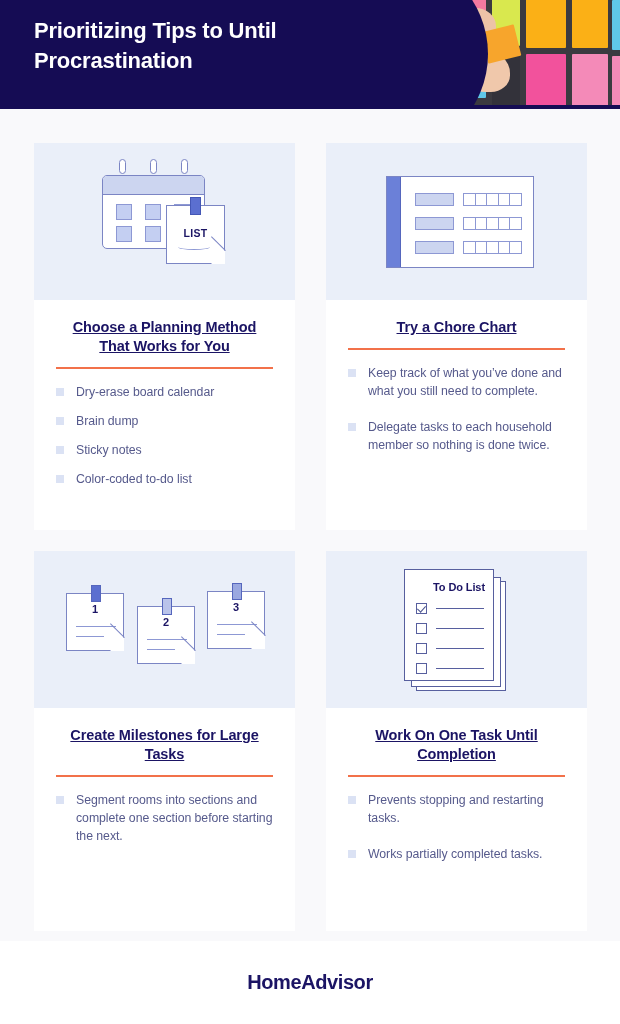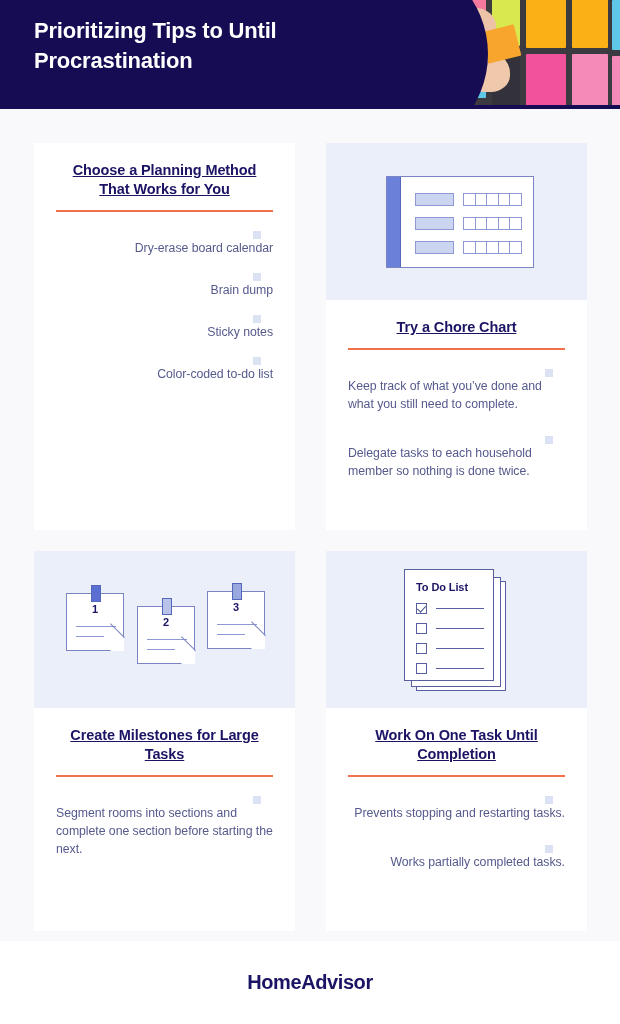--- a/index.html
+++ b/index.html
@@ -127,23 +127,22 @@
   }
   .title-rule {
     height: 1.5px;
     background: #f2714a;
     margin: 11px 0 14px 0;
     width: 100%;
   }
   .bullets { list-style: none; }
   .bullet {
     display: flex;
-    align-items: flex-end;
+    align-items: flex-start;
     margin-bottom: 11px;
-    flex-direction: column;
   }
   .bullet.spaced { margin-bottom: 18px; }
   .bullet-marker {
     flex: 0 0 auto;
     width: 8px; height: 8px;
     background: #dbe2f4;
     margin: 5px 12px 0 0;
   }
   .bullet-text {
     color: #565a8c;
@@ -281,21 +280,21 @@
   }
 
   
   .todo-wrap { position: absolute; left: 78px; top: 18px; width: 110px; height: 122px; }
   .todo-sheet {
     position: absolute;
     background: #fff;
     border: 1.3px solid #575f9e;
   }
   .todo-title {
-    position: absolute; left: 0; top: 11px;
+    position: absolute; left: 17px; top: 11px;
     width: 100%;
     padding-left: 11px;
     color: #1b1464;
     font-size: 11px;
     font-weight: bold;
     letter-spacing: -0.1px;
   }
   .todo-row { position: absolute; display: flex; align-items: center; }
   .todo-box {
     width: 11px; height: 11px;
@@ -373,20 +372,43 @@
       <div class="photo-mask"></div>
 
       <div class="photo-mask-bot"></div>
     </div>
   </div>
 </div>
 
 <div class="grid">
 
   <div class="card card-tl">
+    <div class="icon-panel">
+      <div class="cal-wrap">
+        <div class="cal-ring" style="left:17px;"></div>
+        <div class="cal-ring" style="left:48px;"></div>
+        <div class="cal-ring" style="left:79px;"></div>
+        <div class="cal-body">
+          <div class="cal-head"></div>
+          <div class="cal-cell" style="left:13px; top:28px;"></div>
+          <div class="cal-cell" style="left:42px; top:28px;"></div>
+          <div class="cal-cell" style="left:71px; top:28px;"></div>
+          <div class="cal-cell" style="left:13px; top:50px;"></div>
+          <div class="cal-cell" style="left:42px; top:50px;"></div>
+          <div class="cal-cell" style="left:71px; top:50px;"></div>
+        </div>
+        <div class="list-note">
+          <div class="list-note-tab"></div>
+          <div class="list-note-text">LIST</div>
+          <div class="list-note-swish"></div>
+          <div class="fold"></div>
+          <div class="fold-line"></div>
+        </div>
+      </div>
+    </div>
     <div class="card-body">
       <div class="card-title">Choose a Planning Method That Works for You</div>
       <div class="title-rule"></div>
       <ul class="bullets">
         <li class="bullet">
           <span class="bullet-marker"></span>
           <span class="bullet-text">Dry-erase board calendar</span>
         </li>
         <li class="bullet">
           <span class="bullet-marker"></span>

